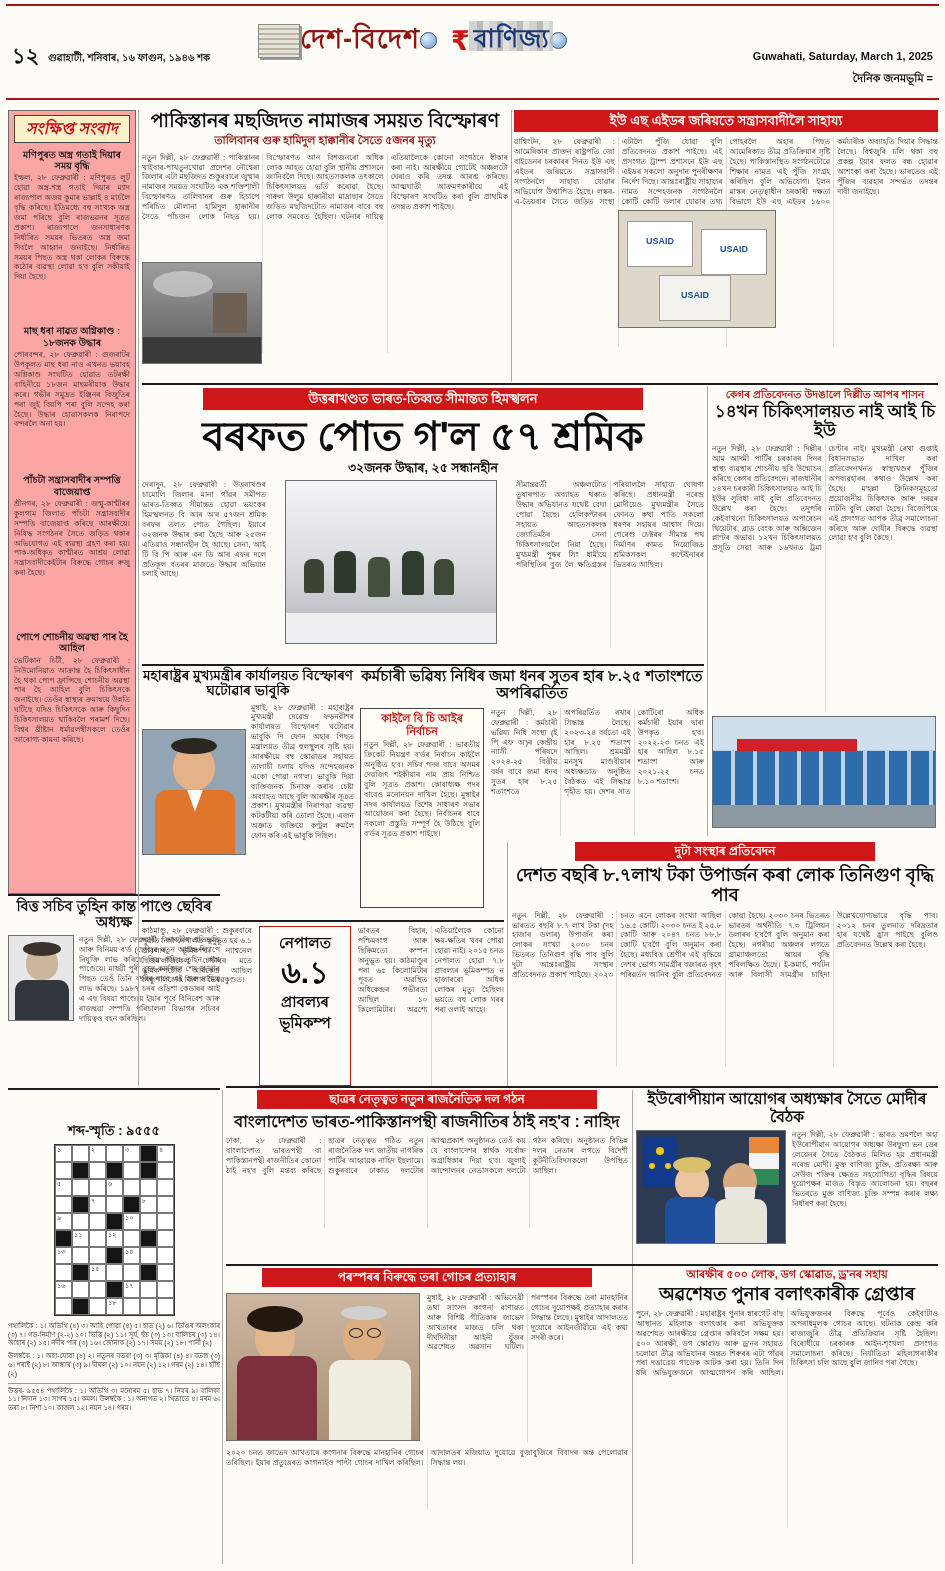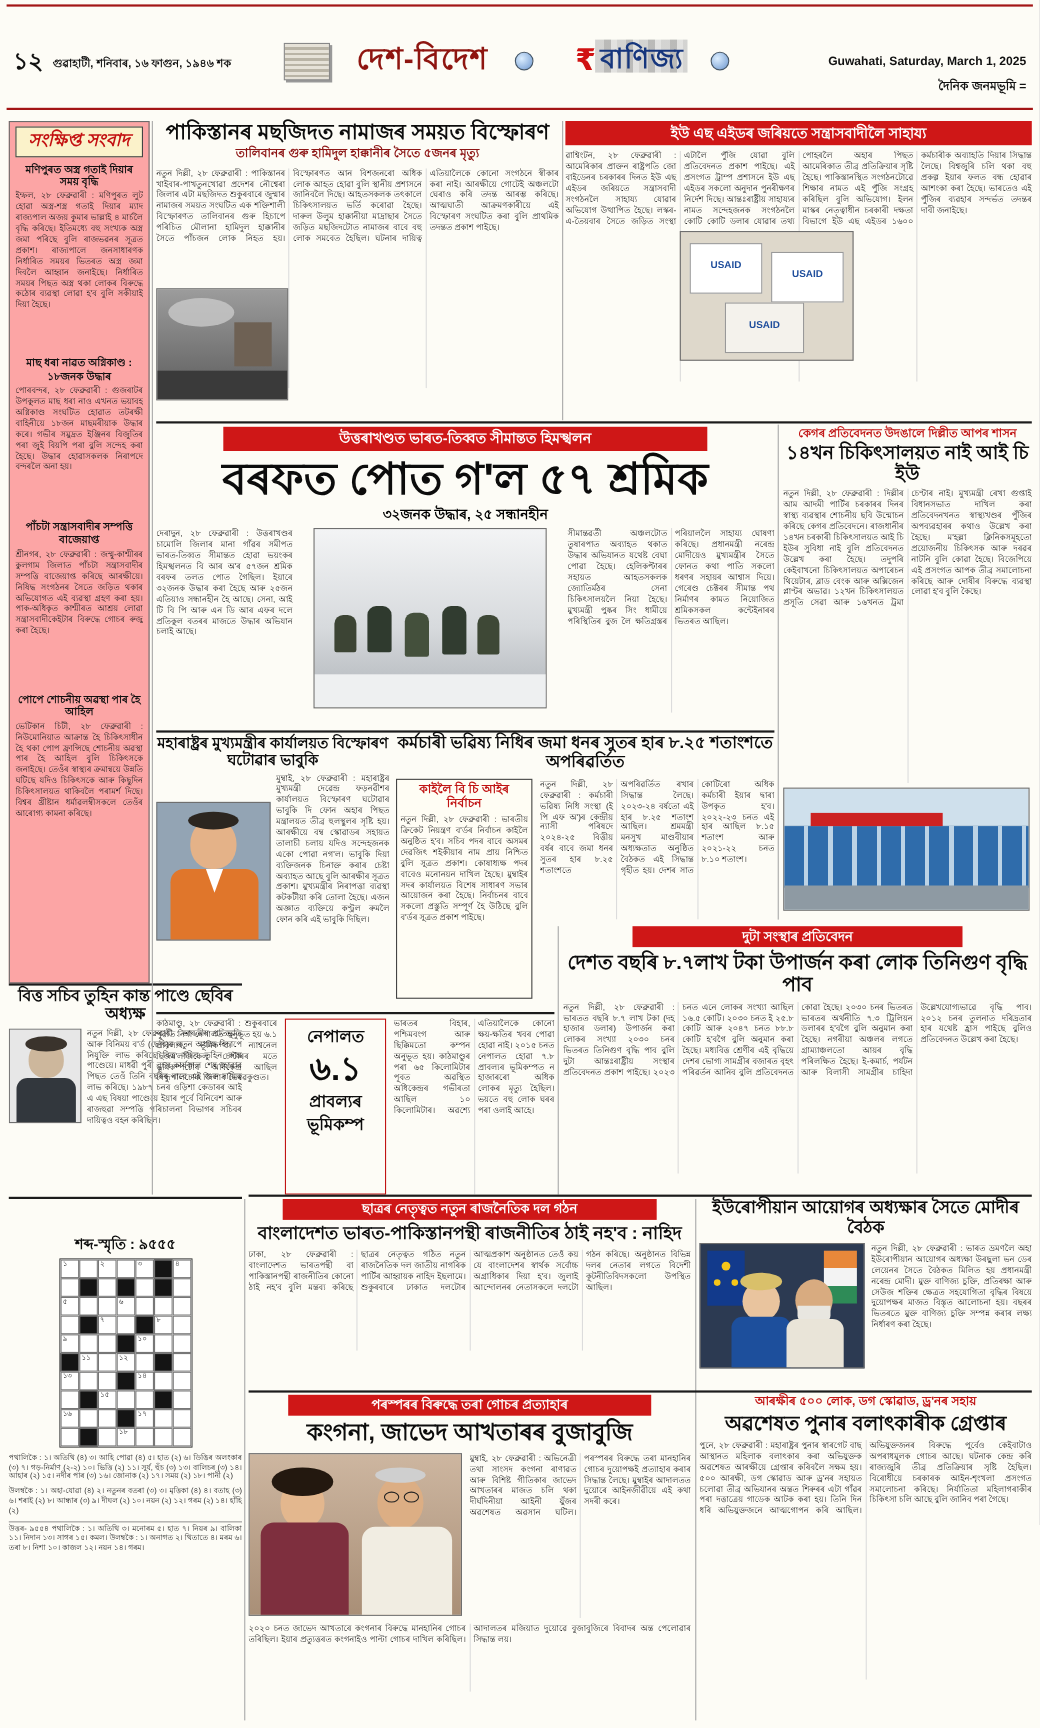--- a/index.html
+++ b/index.html
@@ -48,21 +48,21 @@
 
 <div id="page">
 
   <div class="abs rule-red" style="left:6px;right:6px;top:4px;"></div>
   <div class="abs rule-red" style="left:6px;right:6px;top:98px;"></div>
 
   <div class="masthead">
     <div class="abs pageno" style="left:4px;top:32px;">১২</div>
     <div class="abs mdate" style="left:40px;top:42px;">গুৱাহাটী, শনিবাৰ, ১৬ ফাগুন, ১৯৪৬ শক</div>
 
-    <div class="abs" style="left:250px;top:10px;display:flex;align-items:center;gap:24px;margin-top:15px;">
+    <div class="abs" style="left:250px;top:10px;display:flex;align-items:center;gap:0;">
       <div class="npstack"></div>
       <div class="logo-left">দেশ-বিদেশ</div>
       <div class="globe"></div>
       <div style="position:relative;display:flex;align-items:center;gap:4px;margin-left:14px;">
         <div class="bldg abs" style="left:18px;top:2px;"></div>
         <div class="rupee" style="position:relative;">₹</div>
         <div class="logo-right" style="position:relative;">বাণিজ্য</div>
       </div>
       <div class="globe"></div>
     </div>
@@ -318,21 +318,20 @@
         <div class="fig" style="left:78px;top:68px;width:52px;height:46px;border-radius:10px 10px 0 0;background:#e9e4d8;"></div>
       </div>
       <div class="bt" style="flex:1;">নতুন দিল্লী, ২৮ ফেব্ৰুৱাৰী : ভাৰত ভ্ৰমণলৈ অহা ইউৰোপীয়ান আয়োগৰ অধ্যক্ষা উৰছুলা ভন ডেৰ লেয়েনৰ সৈতে বৈঠকত মিলিত হয় প্ৰধানমন্ত্ৰী নৰেন্দ্ৰ মোদী। মুক্ত বাণিজ্য চুক্তি, প্ৰতিৰক্ষা আৰু সেউজ শক্তিৰ ক্ষেত্ৰত সহযোগিতা বৃদ্ধিৰ বিষয়ে দুয়োপক্ষৰ মাজত বিস্তৃত আলোচনা হয়। বছৰৰ ভিতৰতে মুক্ত বাণিজ্য চুক্তি সম্পন্ন কৰাৰ লক্ষ্য নিৰ্ধাৰণ কৰা হৈছে।</div>
     </div>
   </div>
 
   <div class="abs rule-black" style="left:226px;top:1264px;width:712px;"></div>
 
   <div class="abs" style="left:226px;top:1268px;width:402px;height:296px;">
     <div class="kstrip" style="width:330px;margin:0 auto;font-size:12px;padding:2px 0;">পৰস্পৰৰ বিৰুদ্ধে তৰা গোচৰ প্ৰত্যাহাৰ</div>
-    <div class="hl" style="font-size:21px;margin-top:4px;">কংগনা, জাভেদ আখতাৰৰ বুজাবুজি</div>
     <div style="display:flex;gap:7px;margin-top:6px;height:150px;">
       <div class="ph" style="width:194px;height:148px;background:linear-gradient(180deg,#cdb6a0,#a98f77);">
         <div class="fig" style="left:28px;top:22px;width:40px;height:46px;border-radius:50%;background:#e3b78e;"></div>
         <div class="fig" style="left:20px;top:12px;width:56px;height:26px;border-radius:50%;background:#23180f;"></div>
         <div class="fig" style="left:10px;top:62px;width:80px;height:86px;border-radius:12px 12px 0 0;background:#7e2f3e;"></div>
         <div class="fig" style="left:116px;top:20px;width:42px;height:48px;border-radius:50%;background:#dcae84;"></div>
         <div class="fig" style="left:114px;top:12px;width:46px;height:14px;border-radius:50%;background:#cfcfcf;"></div>
         <div class="fig" style="left:122px;top:34px;width:12px;height:8px;border:1.5px solid #222;border-radius:50%;background:transparent;"></div>
         <div class="fig" style="left:140px;top:34px;width:12px;height:8px;border:1.5px solid #222;border-radius:50%;background:transparent;"></div>
         <div class="fig" style="left:102px;top:66px;width:82px;height:82px;border-radius:12px 12px 0 0;background:#f1ede2;"></div>

